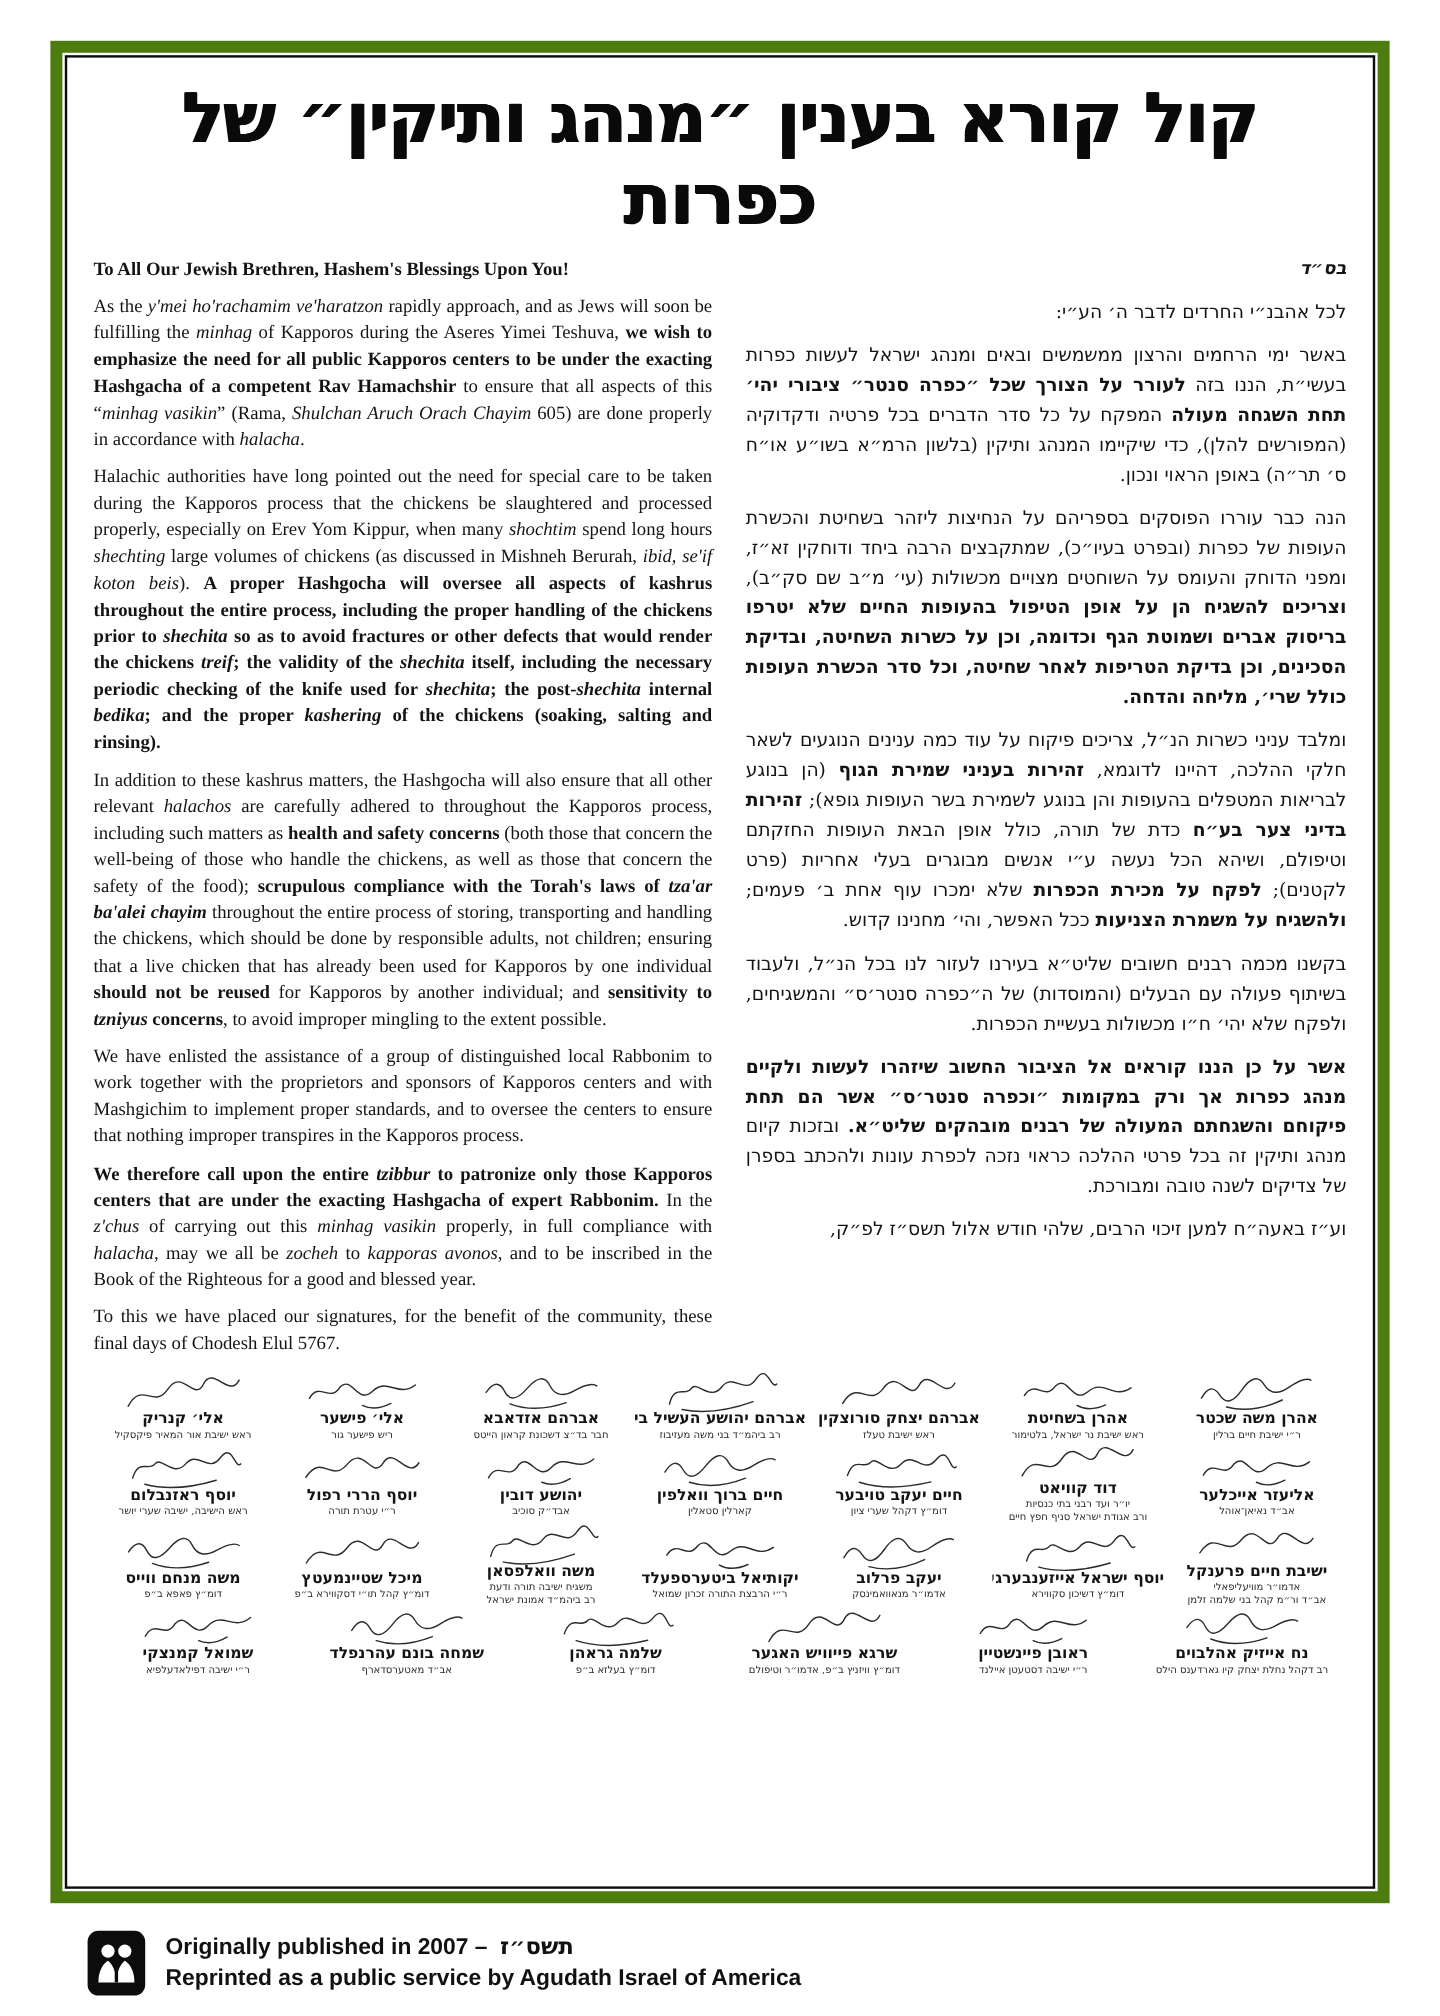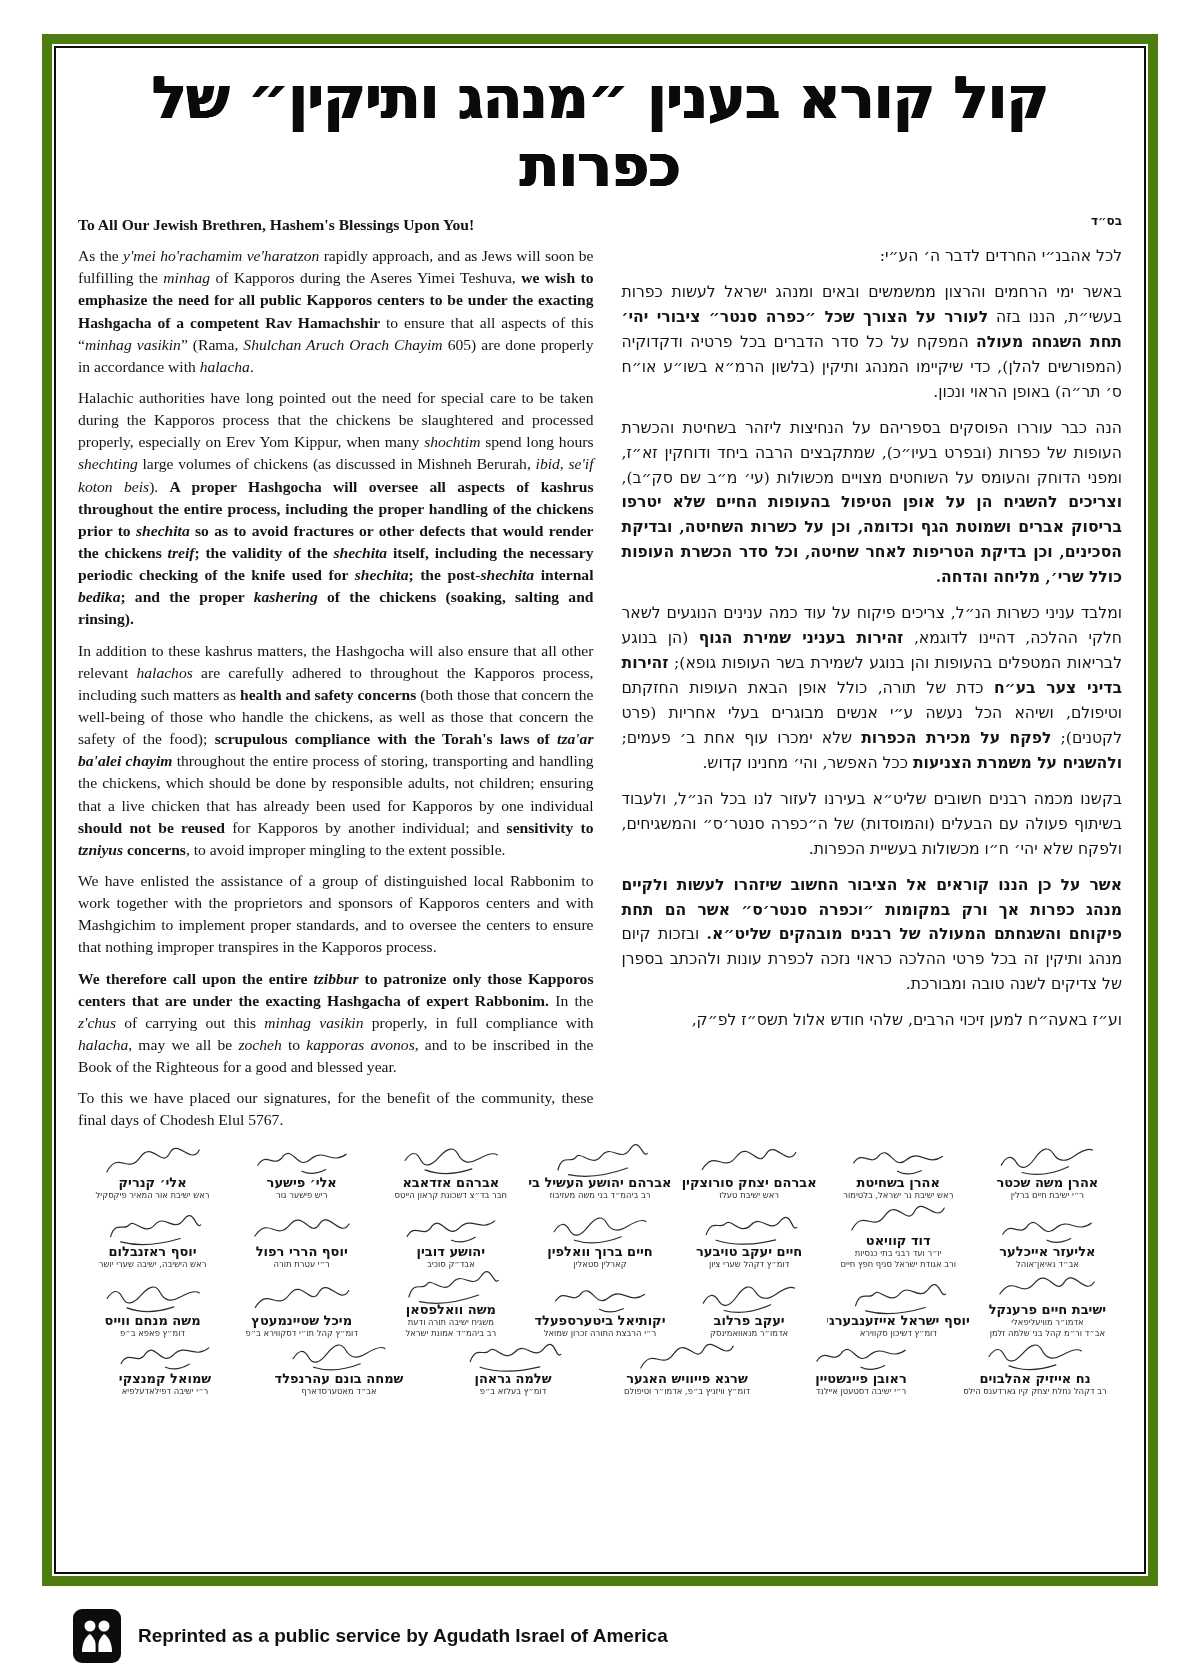--- a/index.html
+++ b/index.html
@@ -12,27 +12,27 @@
   .title{margin:6px 0 14px 0;text-align:center;direction:rtl;
          font-family:"DejaVu Serif","DejaVu Sans",serif;font-weight:bold;font-size:58px;
          letter-spacing:-1px;color:#0a0a0a;
          text-shadow:0.7px 0 0 currentColor,-0.7px 0 0 currentColor,0 0.4px 0 currentColor;}
   .columns{display:flex;gap:28px;align-items:flex-start;}
   .col{min-width:0;}
   .english{flex:1.03;}
   .english p{font-size:15.6px;line-height:1.42;text-align:justify;margin:0 0 9px 0;}
   .english p.sal{text-align:left;font-weight:bold;}
   .hebrew{flex:1;direction:rtl;font-family:"DejaVu Serif","DejaVu Sans",serif;}
-  .hebrew .besd{font-size:12px;margin:0 0 16px 0;font-weight:bold;}
+  .hebrew .besd{font-size:15px;margin:0 0 16px 0;font-weight:bold;font-style:italic;}
   .hebrew p{font-size:15.6px;line-height:1.6;text-align:justify;margin:0 0 11px 0;}
   .hebrew p.sal{text-align:right;}
   .b{font-weight:bold;}
   .i{font-style:italic;}
   .signatures{margin-top:4px;}
-  .sig-row{display:flex;justify-content:space-between;align-items:flex-end;margin-top:1px;}
+  .sig-row{display:flex;justify-content:space-between;align-items:center;margin-top:1px;}
   .sig-cell{flex:1;min-width:0;text-align:center;padding:0 3px;}
   .sig-scribble{display:block;margin:0 auto -3px auto;height:34px;max-width:100%;}
   .sig-scribble path{fill:none;stroke:#2c2c2c;stroke-width:1.4;stroke-linecap:round;}
   .sig-name{font-family:"DejaVu Serif","DejaVu Sans",serif;font-weight:bold;font-size:13px;
             direction:rtl;white-space:nowrap;overflow:hidden;}
   .sig-sub{font-family:"DejaVu Serif","DejaVu Sans",serif;font-size:8.4px;color:#2a2a2a;
            direction:rtl;line-height:1.3;white-space:nowrap;overflow:hidden;}
   .footer{position:absolute;left:72px;bottom:16px;display:flex;align-items:center;gap:16px;}
   .logo{width:50px;height:56px;}
   .footer-lines{font-family:"Liberation Sans","DejaVu Sans",sans-serif;font-weight:bold;
@@ -275,16 +275,17 @@
   <div class="footer">
     <svg class="logo" viewBox="0 0 50 56">
       <rect x="1" y="1" width="48" height="54" rx="9" fill="#0c0c0c"></rect>
       <circle cx="18" cy="18" r="5.5" fill="#ffffff"></circle>
       <circle cx="32" cy="18" r="5.5" fill="#ffffff"></circle>
       <path d="M10 44 C10 30 18 26 18 26 C18 26 25 31 25 44 Z" fill="#ffffff"></path>
       <path d="M40 44 C40 30 32 26 32 26 C32 26 25 31 25 44 Z" fill="#ffffff"></path>
       <rect x="23.6" y="28" width="2.8" height="16" fill="#0c0c0c"></rect>
     </svg>
     <div class="footer-lines">
+      <div><span>Originally published in 2007 –</span>&nbsp;&nbsp;<span class="heb">תשס״ז</span></div>
       <div>Reprinted as a public service by Agudath Israel of America</div>
     </div>
   </div>
 </div>
 
 </body></html>

